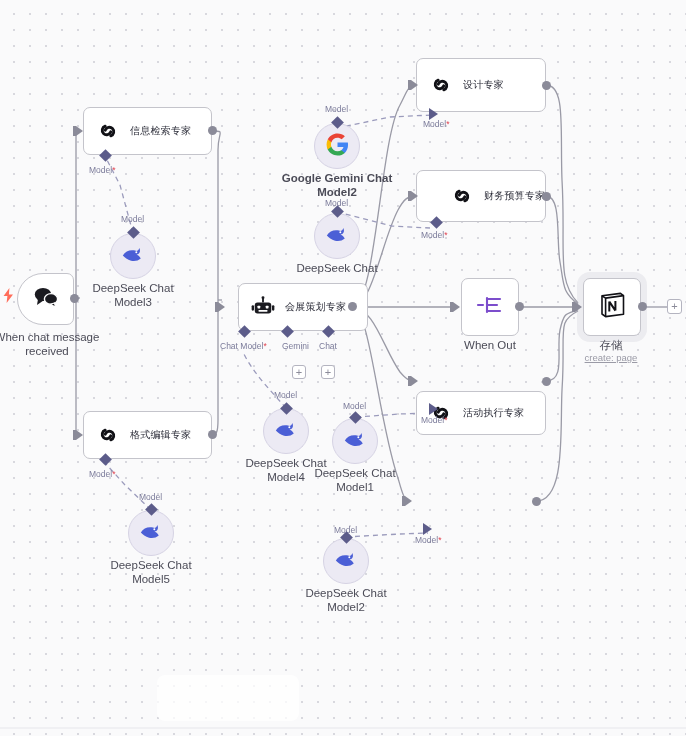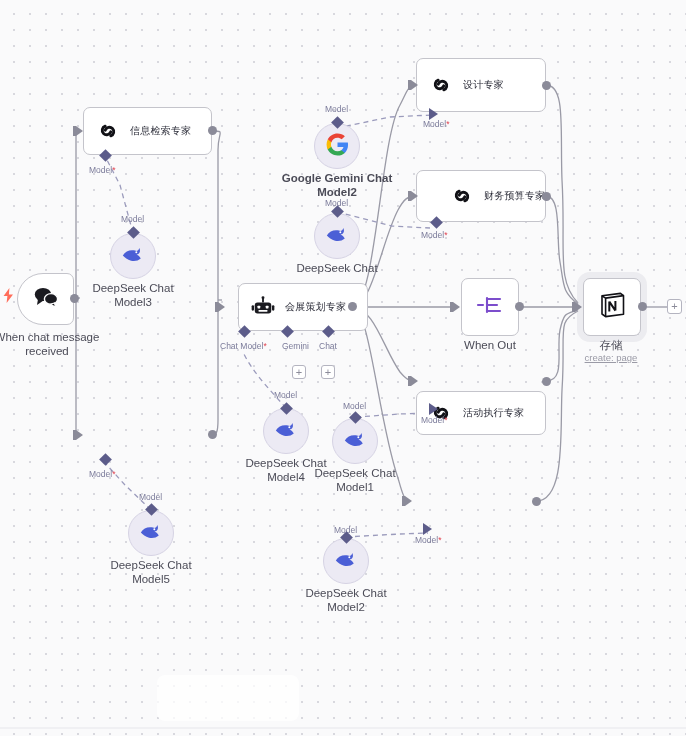--- a/index.html
+++ b/index.html
@@ -270,20 +270,31 @@
       <svg width="24" height="20" viewBox="0 0 26 20">
         <path d="M2 11.6 c2.5-4.4 7.4-6.4 11.8-5.6 c1.3.2 2.4.9 3.8.5 c1.5-.4 1.9-1.9 2.4-3 c.5 1.6.9 3.4.1 5 c-.6 1.3-1.9 2-3.3 2.1 c2 .8 3.6 2.4 4.6 4.3 c-2.8 2.5-6.9 3.3-10.5 2.3 C7 15.9 4 14 2 11.6 Z" fill="#4b5fd6"></path>
         <circle cx="16.6" cy="8.2" r="1.05" fill="#ffffff"></circle>
       </svg>
     </span>
   </div>
   <div class="caption" style="left:78px; top:281px; width:110px;">DeepSeek Chat
 Model3</div>
 
   <div class="port-in" style="left:76px; top:430px;"></div>
+  <div class="node" style="left:83px; top:411px; width:129px; height:48px;">
+    <span class="icon" style="margin-left:12px;">
+      <svg width="24" height="24" viewBox="0 0 24 24">
+        <g fill="none" stroke="#111116" stroke-width="2.9" stroke-linecap="round">
+          <path d="M9.2 7.2 a4.4 4.4 0 1 0 5.6 5.6"></path>
+          <path d="M14.8 16.8 a4.4 4.4 0 1 0 -5.6 -5.6"></path>
+        </g>
+      </svg>
+    </span>
+    <span class="ntitle">格式编辑专家</span>
+  </div>
   <div class="port-out" style="left:208px; top:430px;"></div>
   <div class="diamond" style="left:101px; top:455px;"></div>
   <div class="portlabel" style="left:89px; top:469px;">Model<span class="req">*</span></div>
 
   <div class="portlabel" style="left:139px; top:492px;">Model</div>
   <div class="diamond" style="left:147px; top:505px;"></div>
   <div class="round" style="left:128px; top:510px;">
     <span class="icon">
       <svg width="24" height="20" viewBox="0 0 26 20">
         <path d="M2 11.6 c2.5-4.4 7.4-6.4 11.8-5.6 c1.3.2 2.4.9 3.8.5 c1.5-.4 1.9-1.9 2.4-3 c.5 1.6.9 3.4.1 5 c-.6 1.3-1.9 2-3.3 2.1 c2 .8 3.6 2.4 4.6 4.3 c-2.8 2.5-6.9 3.3-10.5 2.3 C7 15.9 4 14 2 11.6 Z" fill="#4b5fd6"></path>

